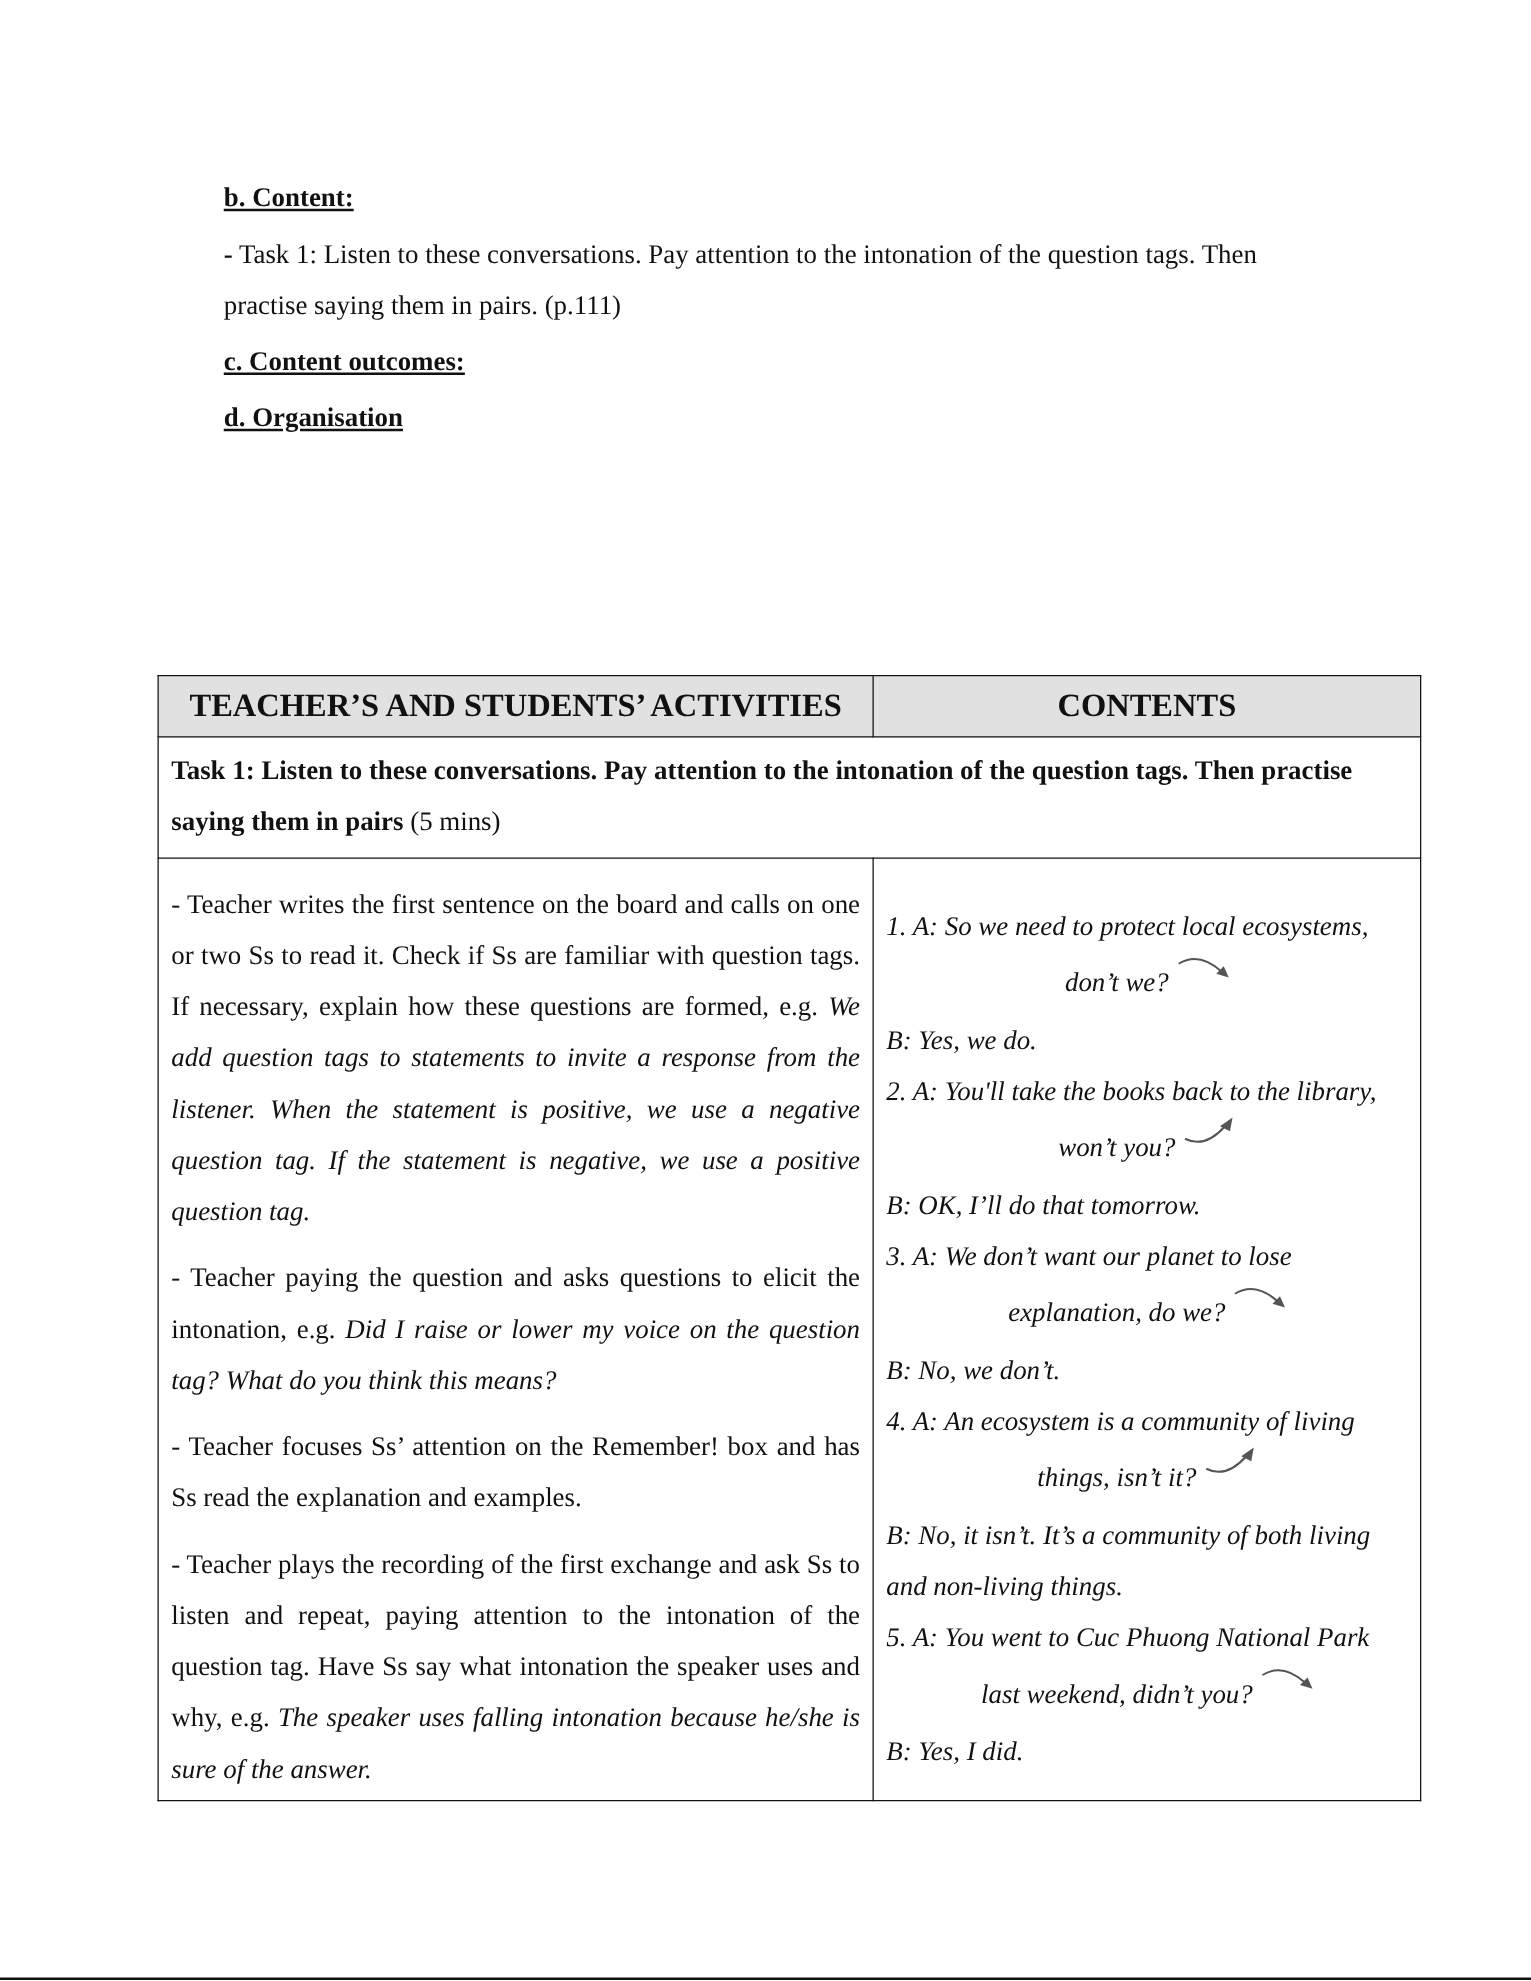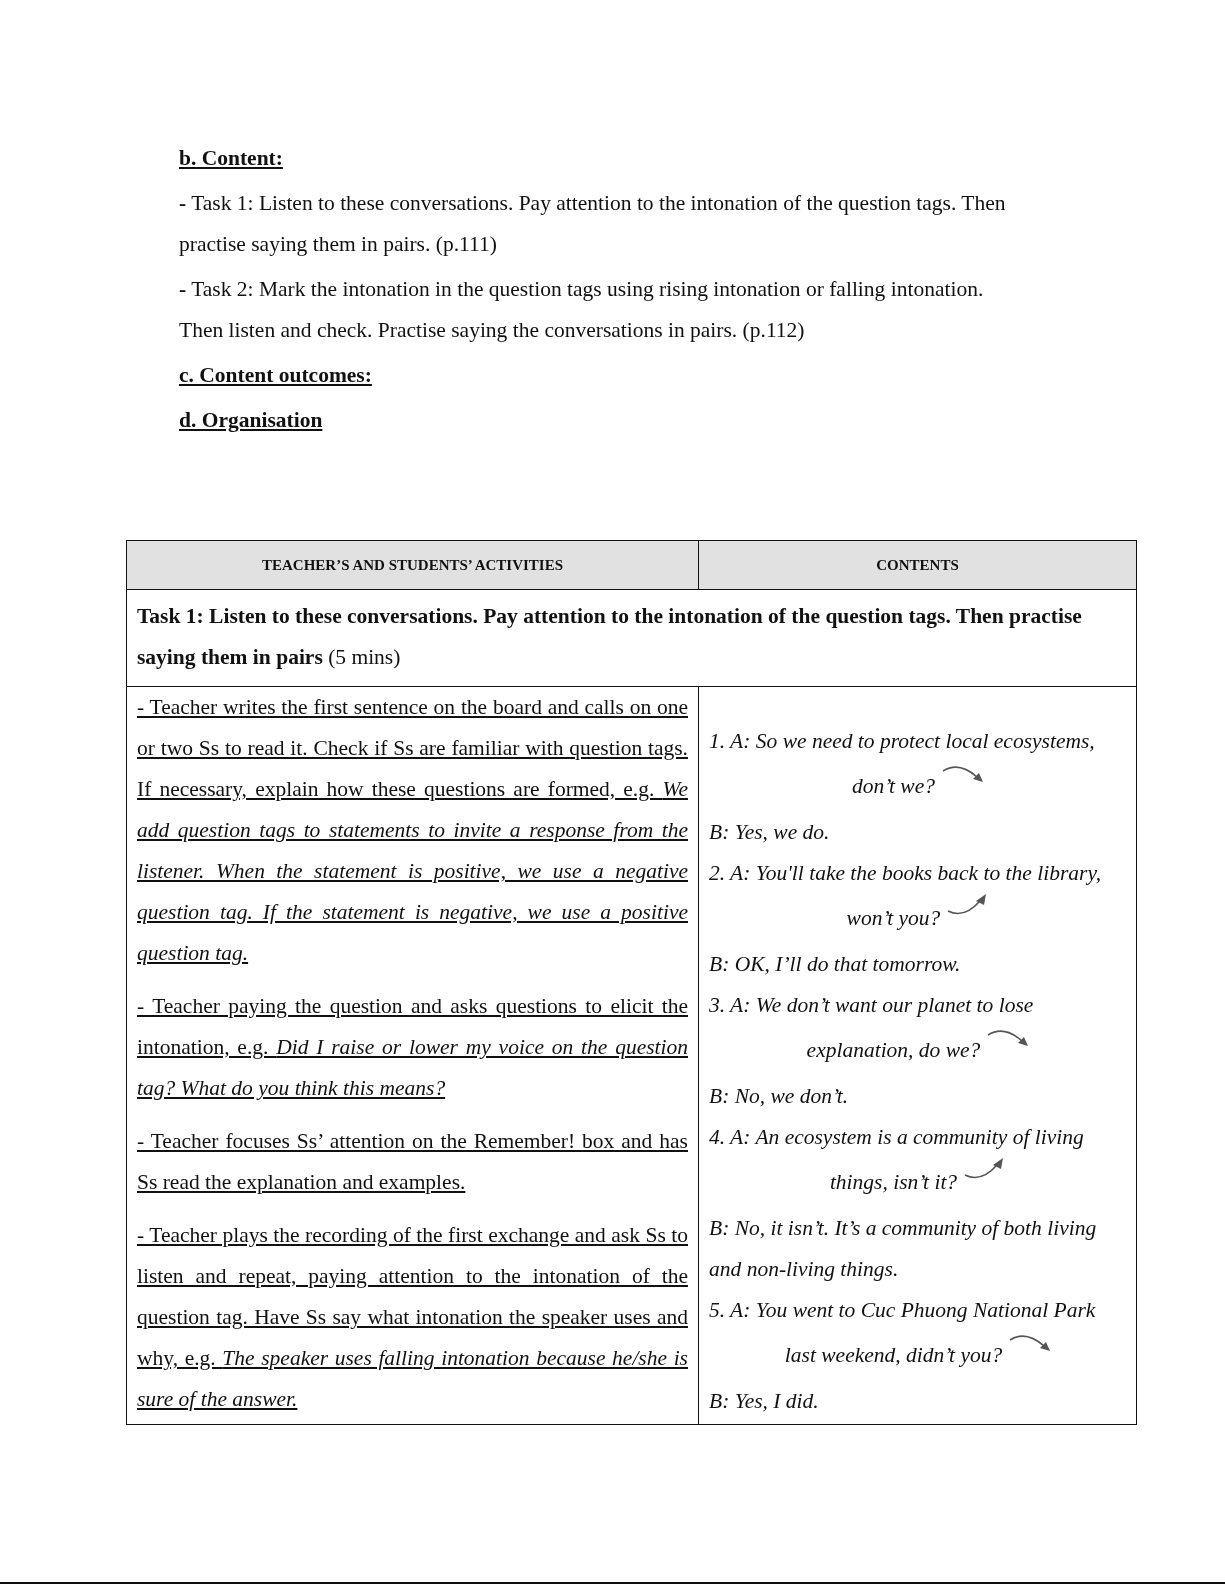--- a/index.html
+++ b/index.html
@@ -22,47 +22,46 @@
   table.lesson {
     position: absolute; left: 126px; top: 540px;
     width: 1011px; border-collapse: collapse;
     font-size: 21.5px;
   }
   table.lesson td, table.lesson th {
     border: 1.5px solid #111; vertical-align: top;
   }
   table.lesson th {
     background: #e1e1e1; font-weight: bold; height: 48px; padding: 0;
-    text-align: center; vertical-align: middle; font-size: 15px;
+    text-align: center; vertical-align: middle; font-size: 26px;
   }
   .col-left { width: 551px; }
   .task-row td {
     padding: 6px 10px 8px 10px; line-height: 41px; font-weight: bold;
   }
   .task-row .mins { font-weight: normal; }
-  .left-cell { padding: 0 10px 4px 10px; text-decoration: underline; }
+  .left-cell { padding: 16px 10px 4px 10px; }
   .left-cell p {
     margin: 0 0 12px 0; line-height: 41px; text-align: justify;
   }
   .left-cell p:last-child { margin-bottom: 0; }
   .right-cell { padding: 34px 6px 0 10px; }
   .right-cell .line {
     font-style: italic; line-height: 41px; white-space: nowrap;
   }
   .right-cell .line.tall { line-height: 48px; text-align: center; }
   .arrow { display: inline-block; vertical-align: middle; margin-left: 6px; position: relative; top: -10px; }
   em { font-style: italic; }
 </style>
 </head>
 <body>
 
 <div class="intro">
   <p class="heading">b. Content:</p>
   <p><span class="bullet-dash">-</span><span> Task 1: Listen to these conversations. Pay attention to the intonation of the question tags. Then practise saying them in pairs. (p.111)</span></p>
-  <p><span class="bullet-dash">-</span><span> Task 2: Mark the intonation in the question tags using rising intonation or falling intonation. Then listen and check. Practise saying the conversations in pairs. (p.112)</span></p>
   <p class="heading">c. Content outcomes:</p>
   <p class="heading">d. Organisation</p>
 </div>
 
 <table class="lesson">
   <tbody>
       <tr>
     <th class="col-left">TEACHER’S AND STUDENTS’ ACTIVITIES</th>
     <th>CONTENTS</th>
   </tr>

